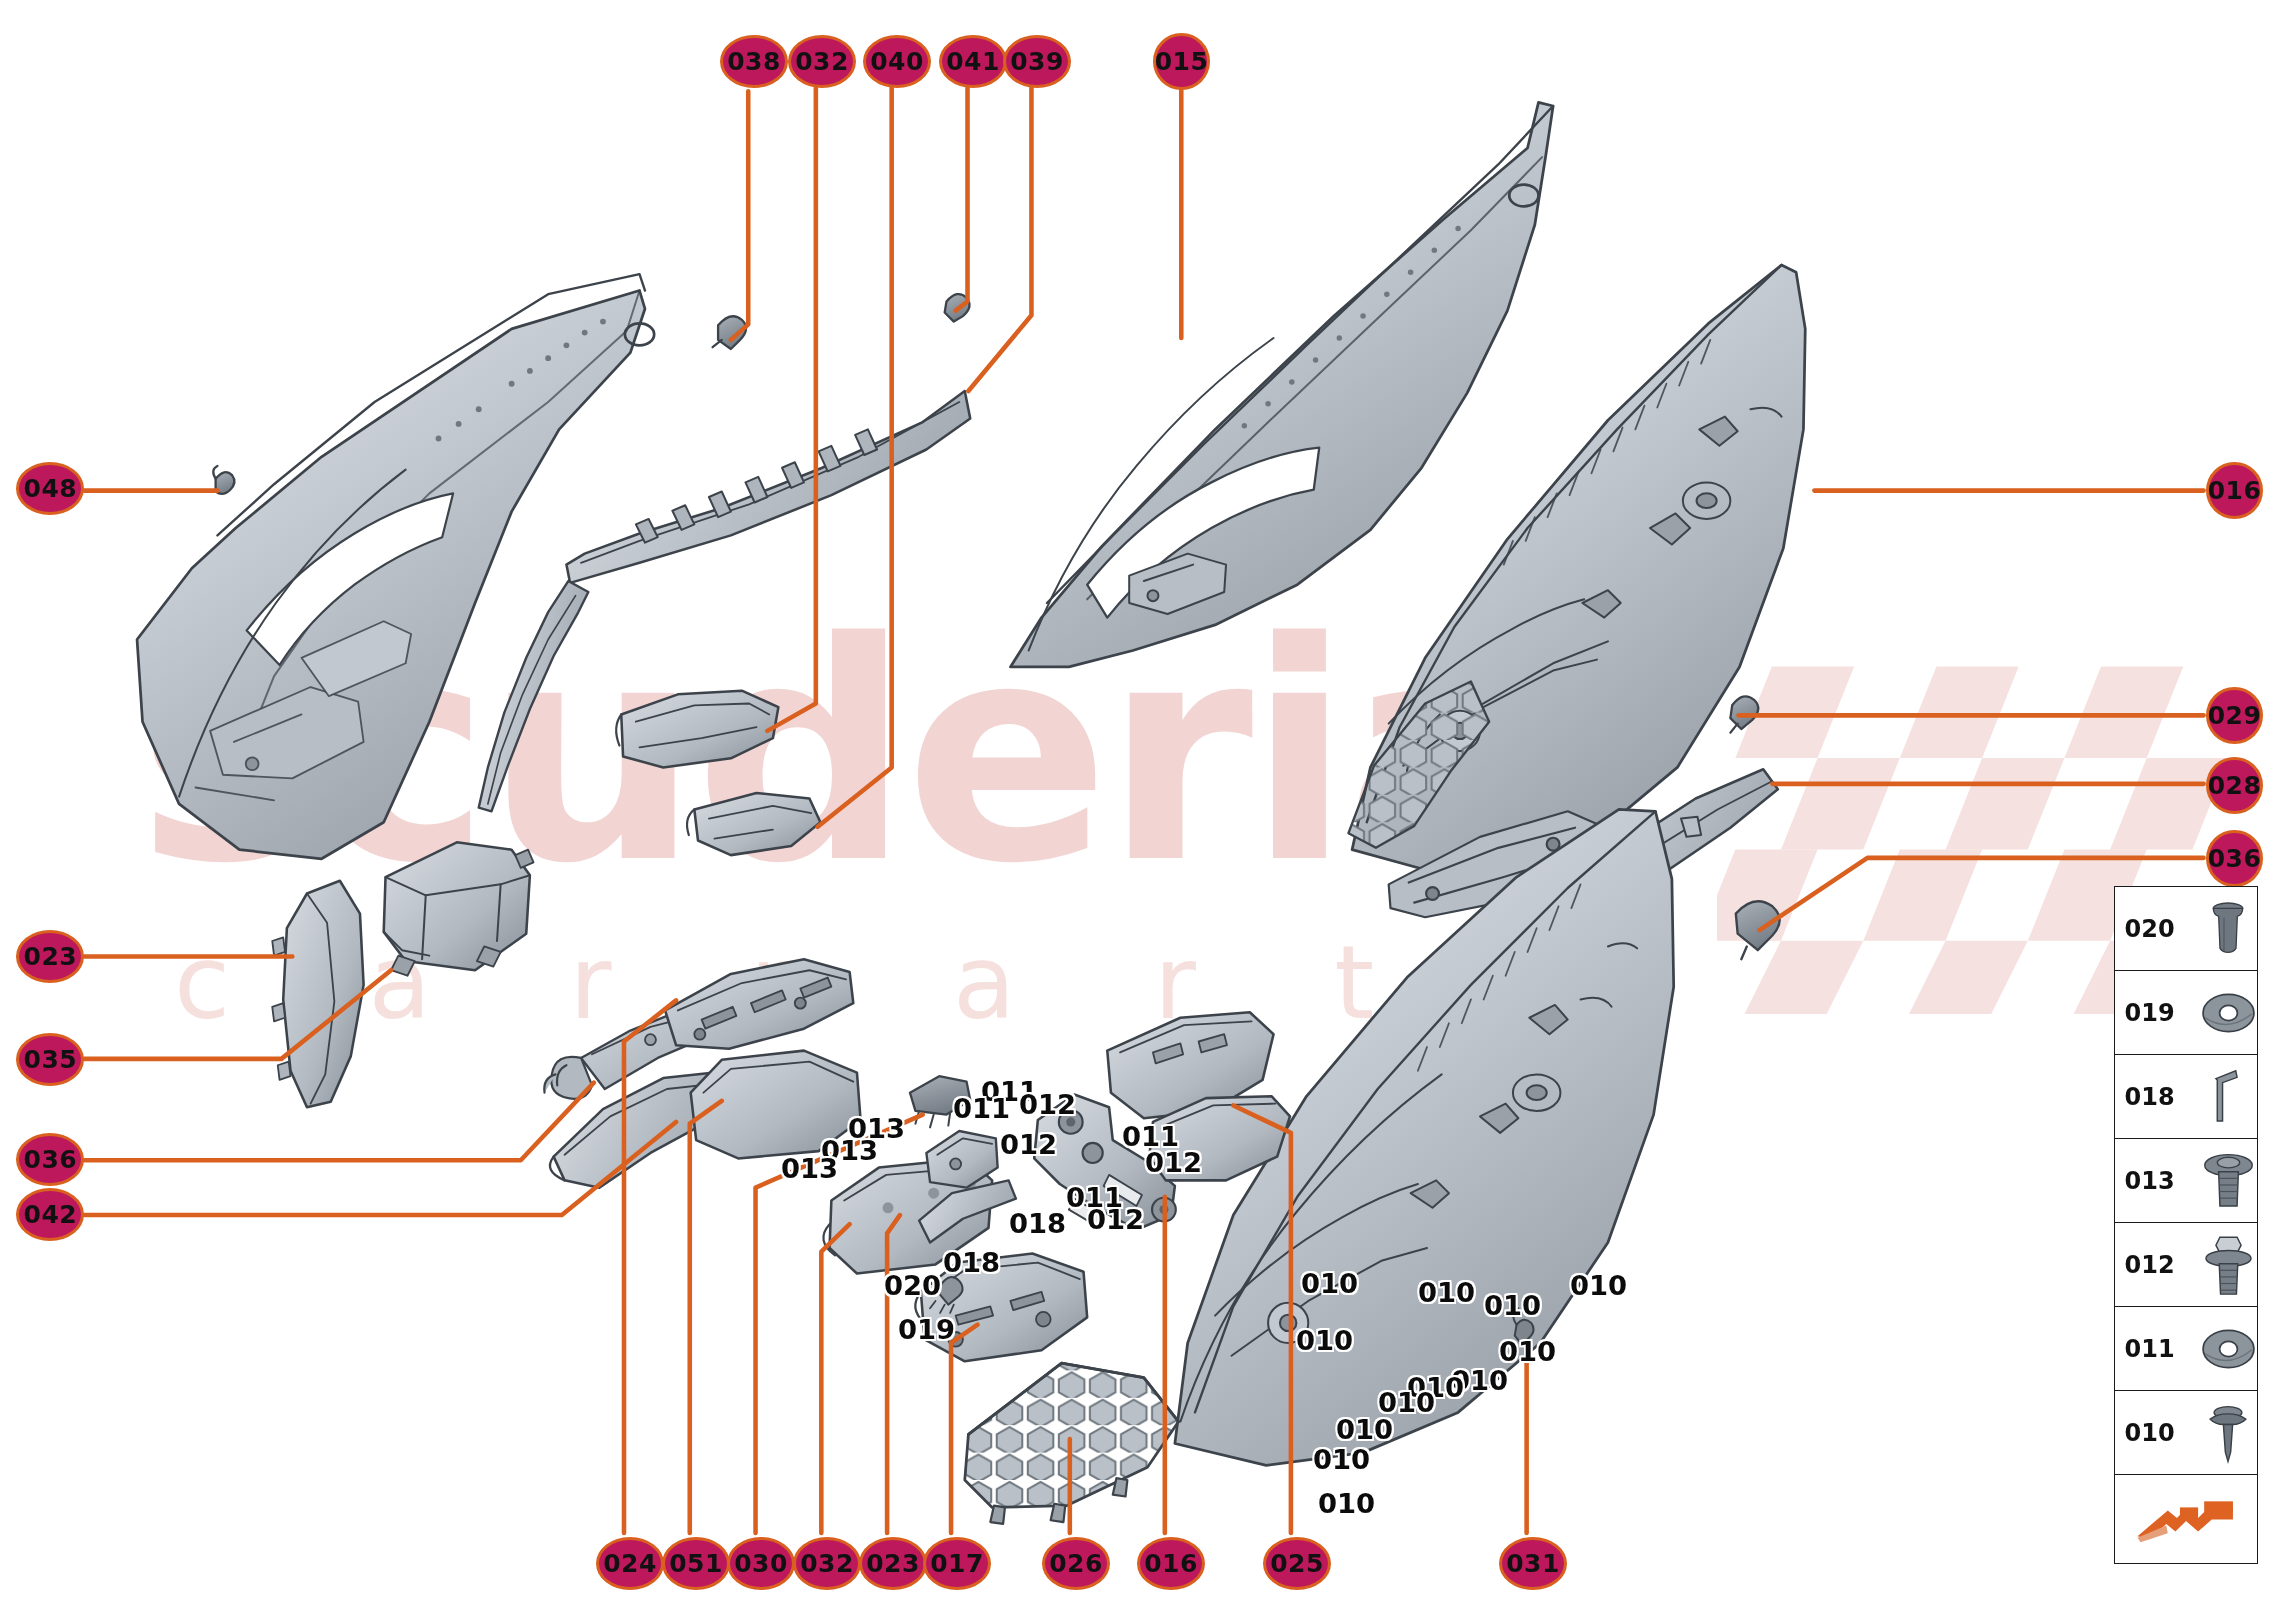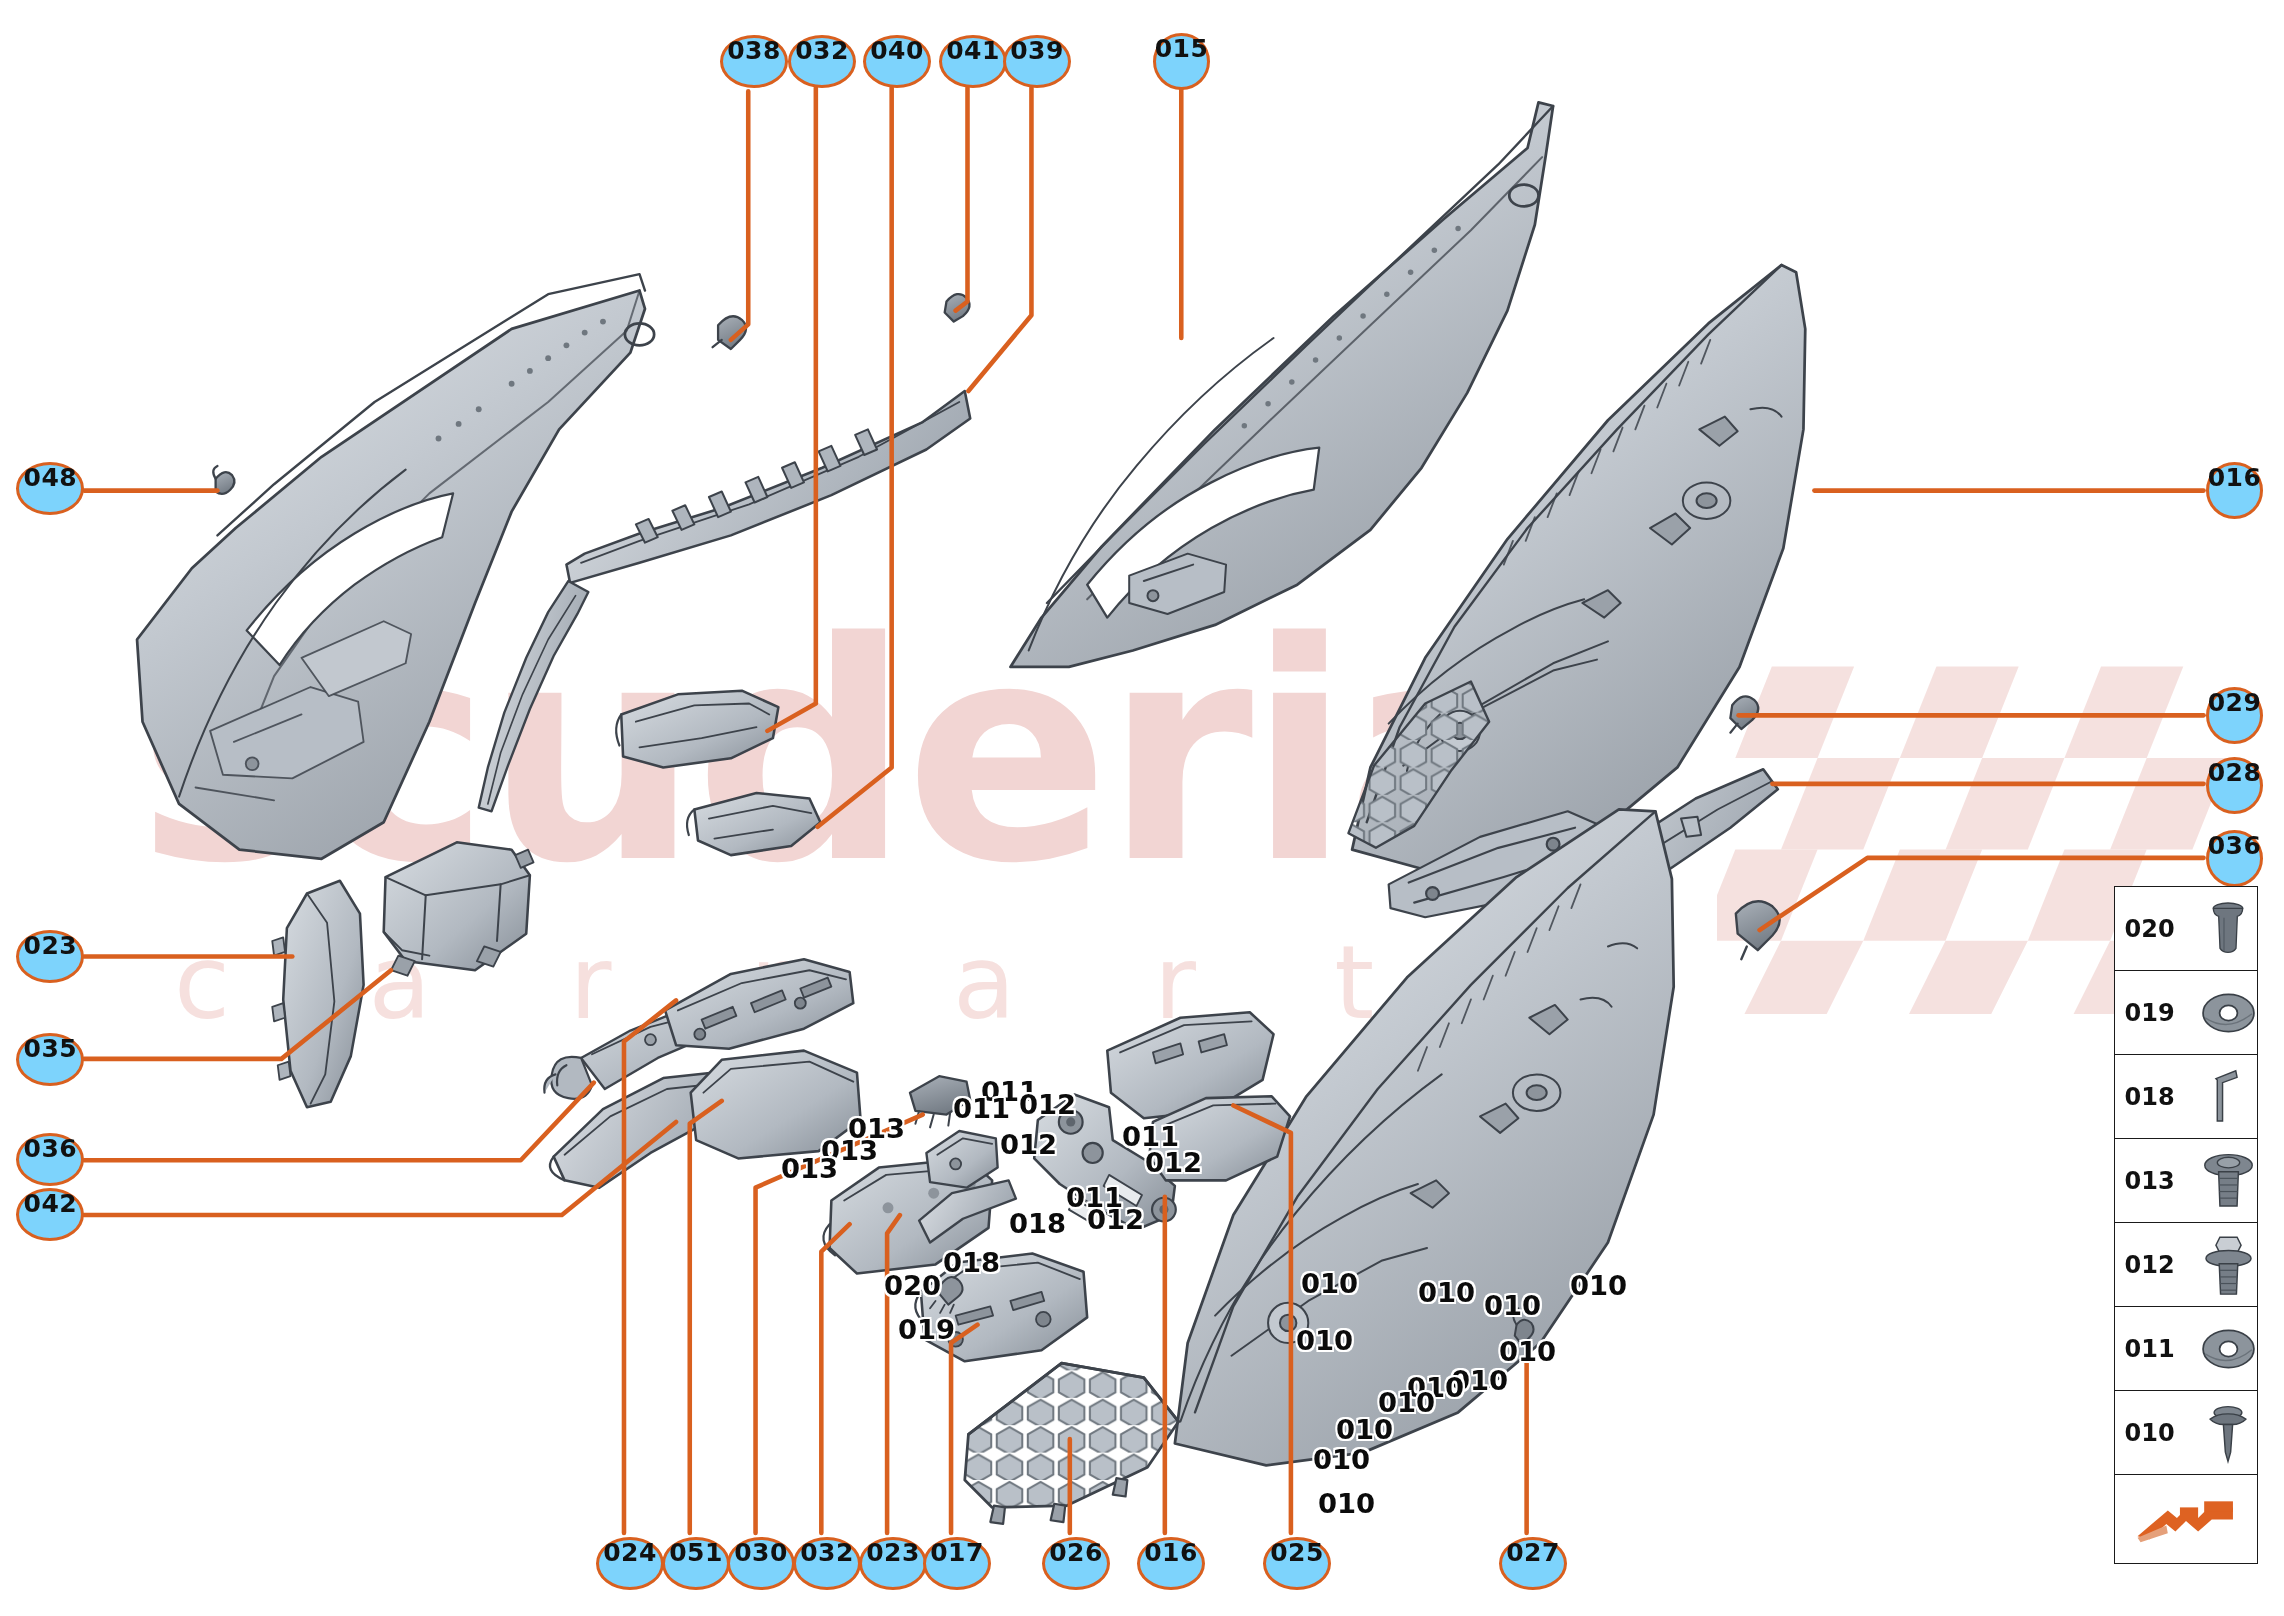--- a/index.html
+++ b/index.html
@@ -12,21 +12,21 @@
   .wm-text{position:absolute;left:137px;top:603px;font-size:302px;font-weight:700;
            color:#f2d5d3;letter-spacing:-5.5px;font-family:"DejaVu Sans",sans-serif;
            line-height:1;user-select:none;}
   .wm-sub{position:absolute;left:174px;top:923px;font-size:102px;font-weight:400;
           color:#f6e0de;letter-spacing:53px;font-family:"DejaVu Sans",sans-serif;user-select:none;}
   .wm-flag{position:absolute;right:55px;top:630px;width:512px;height:384px;opacity:.85;}
 
   
   .cal{position:absolute;z-index:40;}
   .cal .bub{position:absolute;left:0;top:0;width:57px;height:57px;border-radius:50%;
-            border:3.7px solid #d9601f;background:#7dd3fc;display:flex;align-items:flex-start;
+            border:3.7px solid #d9601f;background:#be185d;display:flex;align-items:center;
             justify-content:center;box-sizing:border-box;}
   .cal.oval .bub{width:68px;height:53px;border-radius:50%;}
   .cal .bub span{font-size:25px;font-weight:700;color:#111;letter-spacing:0.5px;
                  font-family:"DejaVu Sans",sans-serif;line-height:1;}
 
   
   #leaders{position:absolute;inset:0;z-index:20;}
 
   
   .ilab{position:absolute;z-index:45;font-size:27.4px;font-weight:700;color:#0b0b0b;
@@ -640,21 +640,21 @@
           <span>016</span>
         </div>
       </div>
       <div class="cal oval" style="left: 1263px; top: 1537px;">
         <div class="bub">
           <span>025</span>
         </div>
       </div>
       <div class="cal oval" style="left: 1499px; top: 1537px;">
         <div class="bub">
-          <span>027</span>
+          <span>031</span>
         </div>
       </div>
     </div>
 
   <div id="inline-layer">
       <div class="ilab" style="left: 981px; top: 1076px;">011</div>
       <div class="ilab" style="left: 953px; top: 1093px;">011</div>
       <div class="ilab" style="left: 1019px; top: 1089px;">012</div>
       <div class="ilab" style="left: 1000px; top: 1129px;">012</div>
       <div class="ilab" style="left: 1122px; top: 1121px;">011</div>

